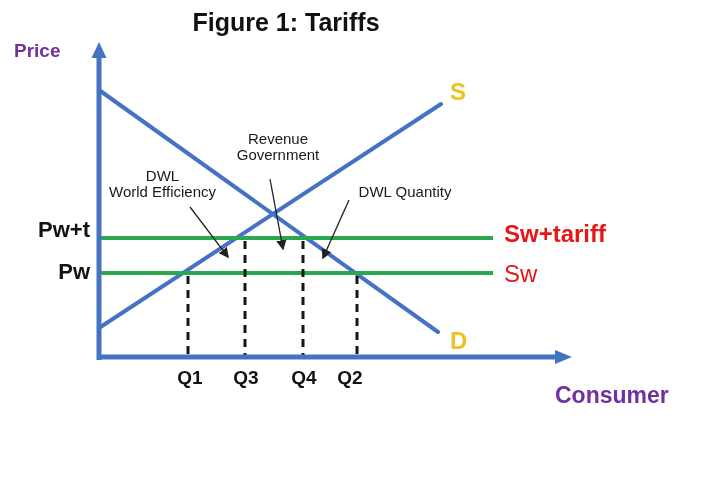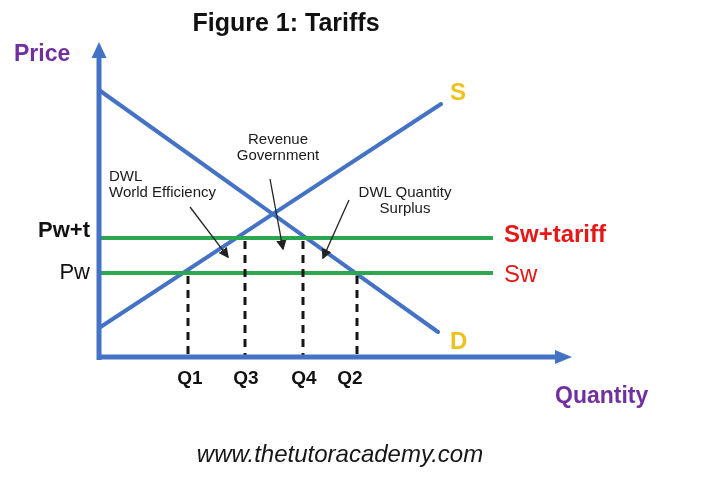--- a/index.html
+++ b/index.html
@@ -28,31 +28,31 @@
   .axis   { stroke: var(--curve-blue); stroke-width: 5; fill: none; }
   .axis-head { fill: var(--curve-blue); stroke: none; }
   .curve  { stroke: var(--curve-blue); stroke-width: 4; fill: none; stroke-linecap: round; }
   .pline  { stroke: var(--price-line-green); stroke-width: 4; fill: none; }
   .dash   { stroke: #161616; stroke-width: 3; stroke-dasharray: 8 6; fill: none; }
   .thin   { stroke: #222222; stroke-width: 1.3; fill: none; }
 
   
   .lbl { position: absolute; color: var(--text-black); white-space: nowrap; }
   .title       { left: 136px; top: 8px;  width: 300px; text-align: center; font-size: 25px; font-weight: bold; }
-  .price       { left: 14px;  top: 40px; font-size: 23px; font-weight: bold; color: var(--axis-label-purple); }
+  .price       { left: 14px;  top: 40px; font-size: 19px; font-weight: bold; color: var(--axis-label-purple); }
   .quantity    { left: 555px; top: 382px; font-size: 23px; font-weight: bold; color: var(--axis-label-purple); }
   .pwt         { left: 14px;  top: 217px; width: 76px; text-align: right; font-size: 22px; font-weight: bold; }
-  .pw          { left: 14px;  top: 259px; width: 76px; text-align: right; font-size: 22px; font-weight: normal; }
+  .pw          { left: 14px;  top: 259px; width: 76px; text-align: right; font-size: 22px; font-weight: bold; }
   .s-label     { left: 450px; top: 78px;  font-size: 24px; font-weight: bold; color: var(--curve-label-gold); }
   .d-label     { left: 450px; top: 327px; font-size: 24px; font-weight: bold; color: var(--curve-label-gold); }
   .sw-tariff   { left: 504px; top: 220px; font-size: 24px; font-weight: bold; color: var(--world-price-red); text-align: center; }
   .sw          { left: 504px; top: 260px; font-size: 24px; font-weight: normal; color: var(--world-price-red); }
   .ann         { font-size: 15px; line-height: 1.07; color: #1a1a1a; }
   .gov         { left: 203px; top: 131px; width: 150px; text-align: center; }
-  .dwl-world   { left: 109px; top: 168px; text-align: left; }
+  .dwl-world   { left: 109px; top: 168px; text-align: center; }
   .dwl-consumer{ left: 329px; top: 184px; width: 152px; text-align: center; }
   .q-label     { top: 367px; width: 44px; text-align: center; font-size: 19px; font-weight: bold; }
   .q1 { left: 168px; } .q3 { left: 224px; } .q4 { left: 282px; } .q2 { left: 328px; }
   .website     { left: 120px; top: 440px; width: 440px; text-align: center; font-style: italic; font-size: 24px; color: #161616; }
 </style>
 </head>
 <body>
 
 <div class="stage">
 
@@ -79,43 +79,41 @@
     <line class="axis" x1="97" y1="357" x2="557" y2="357"></line>
     <polygon class="axis-head" points="572,357 555,350 555,364"></polygon>
 
     <line class="thin" x1="190" y1="207" x2="228" y2="257" marker-end="url(#thin-arrow)"></line>
     <line class="thin" x1="270" y1="179" x2="283" y2="249" marker-end="url(#thin-arrow)"></line>
     <line class="thin" x1="349" y1="200" x2="323" y2="258" marker-end="url(#thin-arrow)"></line>
   </svg>
 
   <div class="lbl title">Figure 1: Tariffs</div>
   <div class="lbl price">Price</div>
-  <div class="lbl quantity">Quantity</div>
+  <div class="lbl quantity">Consumer</div>
 
   <div class="lbl pwt">Pw+t</div>
   <div class="lbl pw">Pw</div>
   <div class="lbl sw-tariff">Sw+tariff</div>
   <div class="lbl sw">Sw</div>
 
   <div class="lbl s-label">S</div>
   <div class="lbl d-label">D</div>
 
   <div class="lbl ann gov">
     <div>Revenue</div>
     <div>Government</div>
   </div>
   <div class="lbl ann dwl-world">
     <div>DWL</div>
     <div>World Efficiency</div>
   </div>
   <div class="lbl ann dwl-consumer">
     <div>DWL Quantity</div>
-    <div>Surplus</div>
   </div>
 
   <div class="lbl q-label q1">Q1</div>
   <div class="lbl q-label q3">Q3</div>
   <div class="lbl q-label q4">Q4</div>
   <div class="lbl q-label q2">Q2</div>
 
-  <div class="lbl website">www.thetutoracademy.com</div>
 
 </div>
 
 </body></html>

